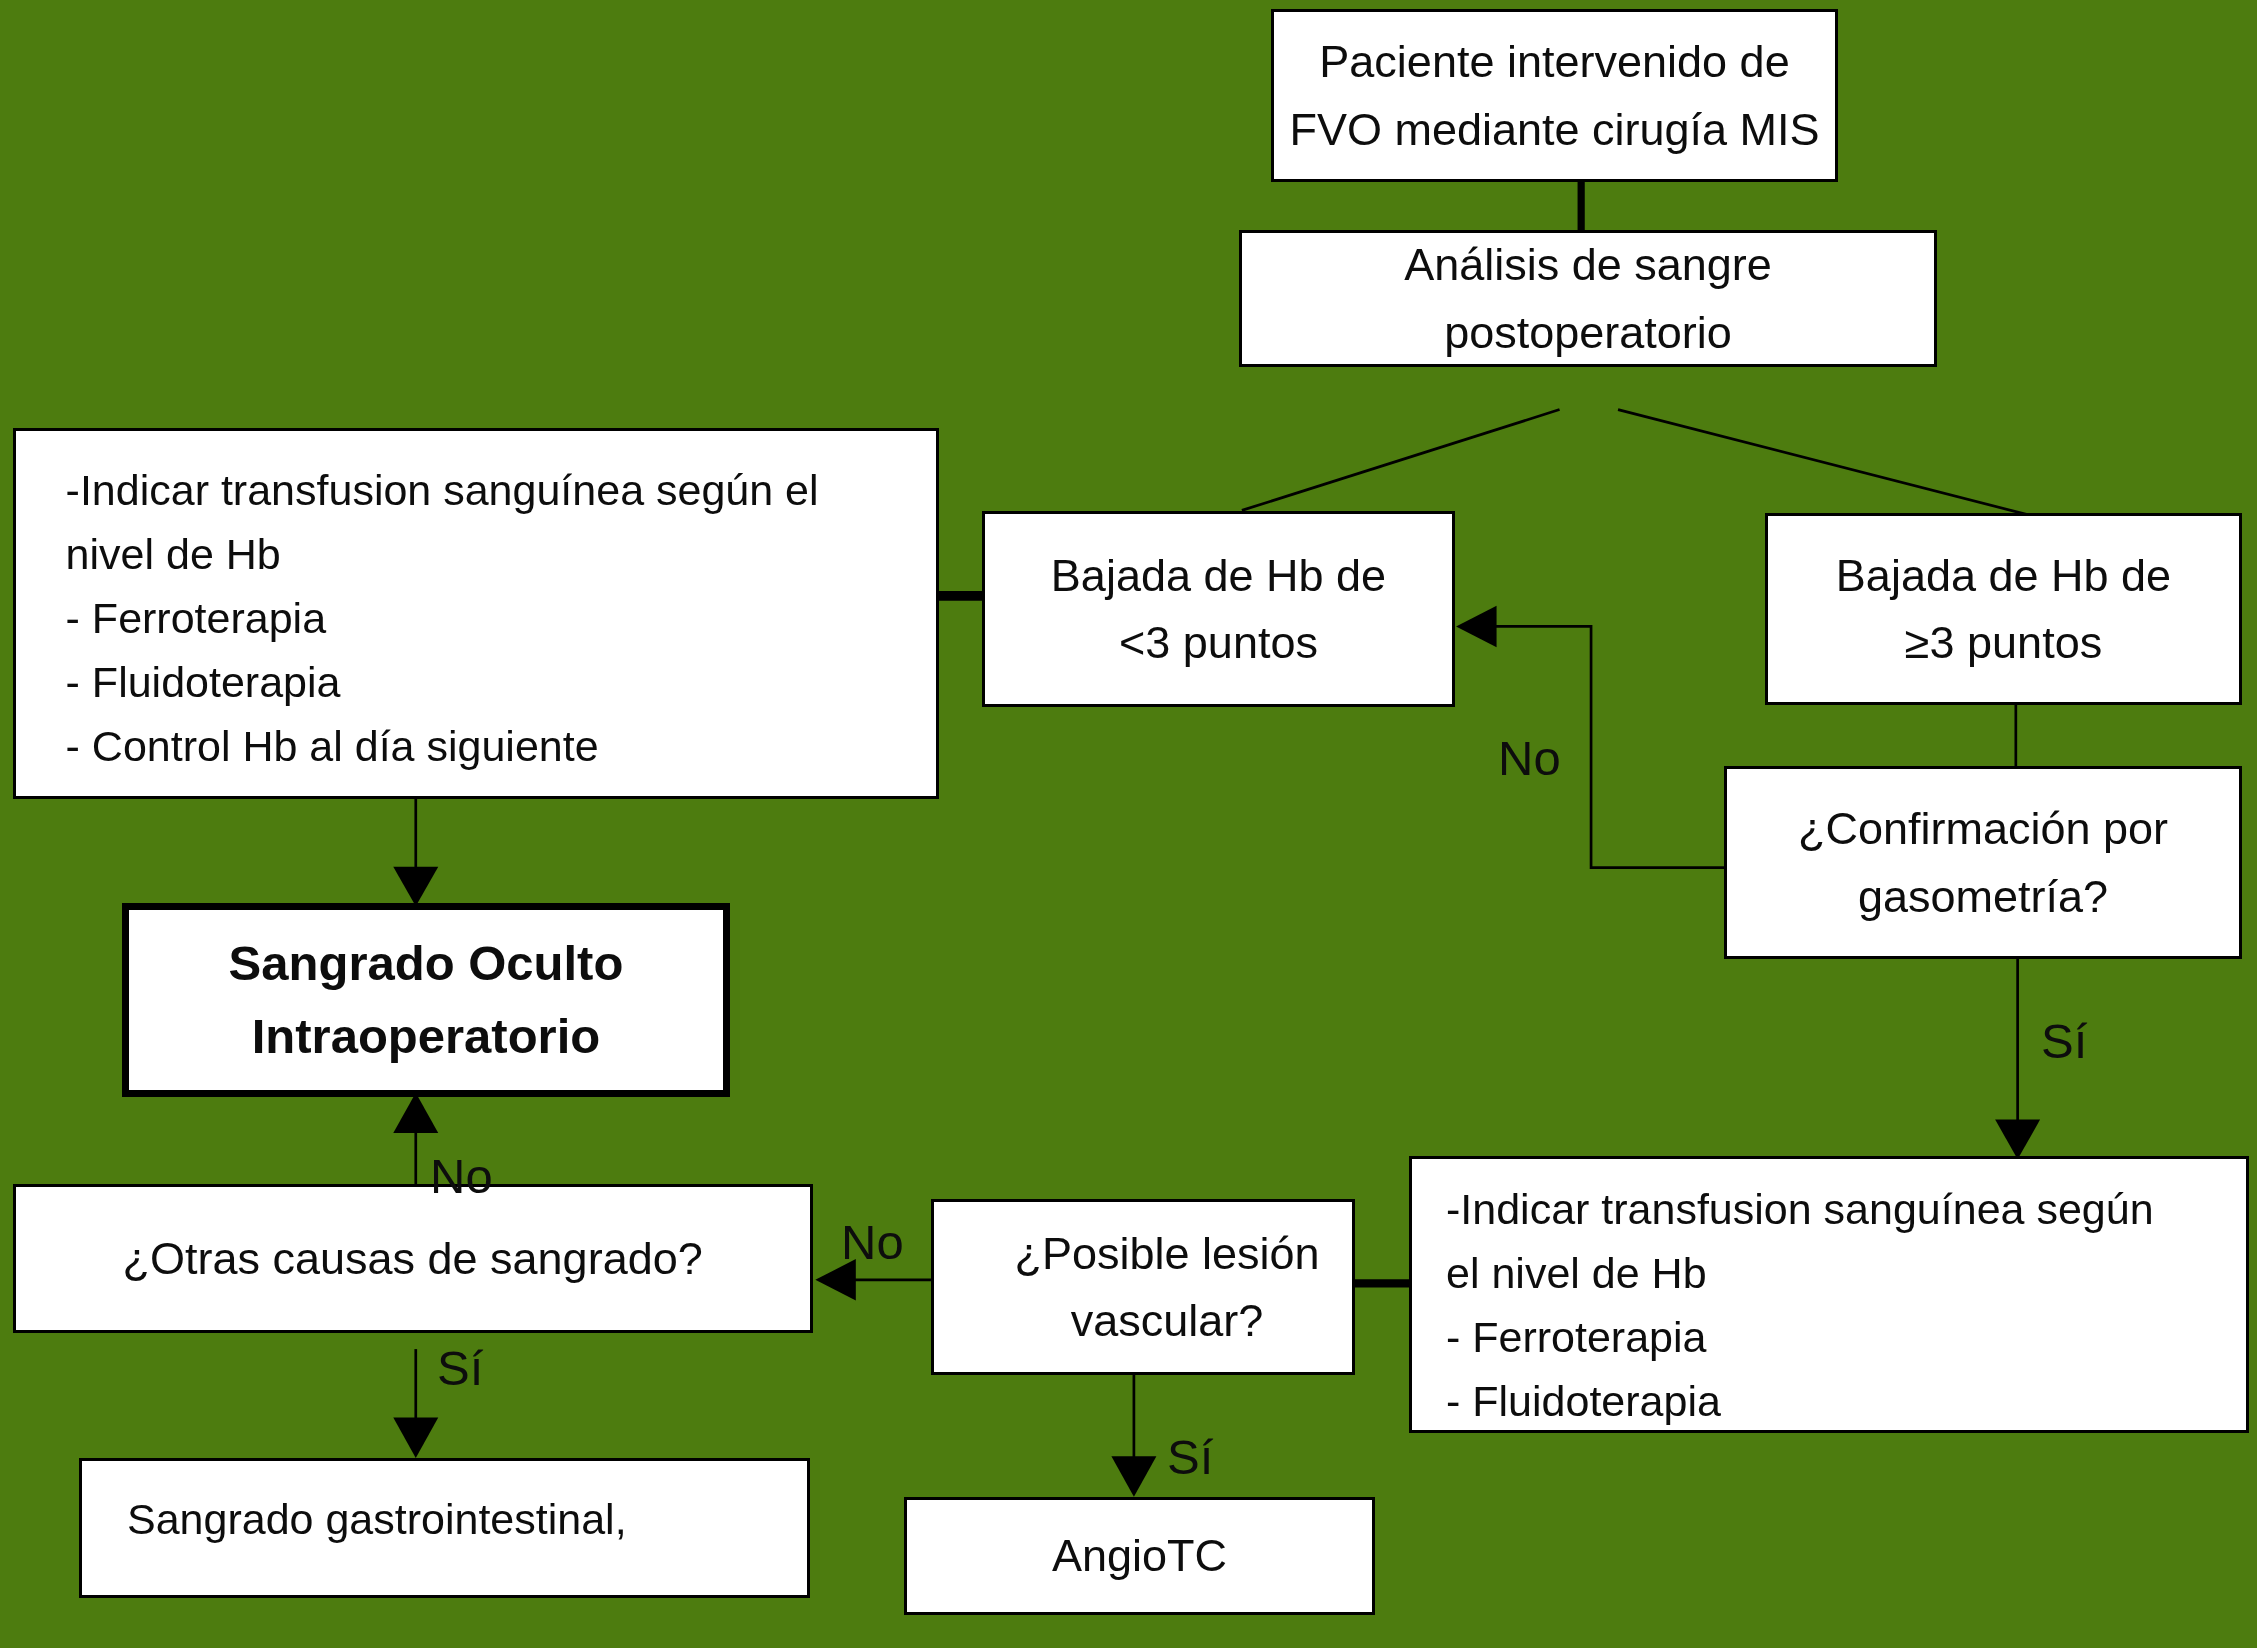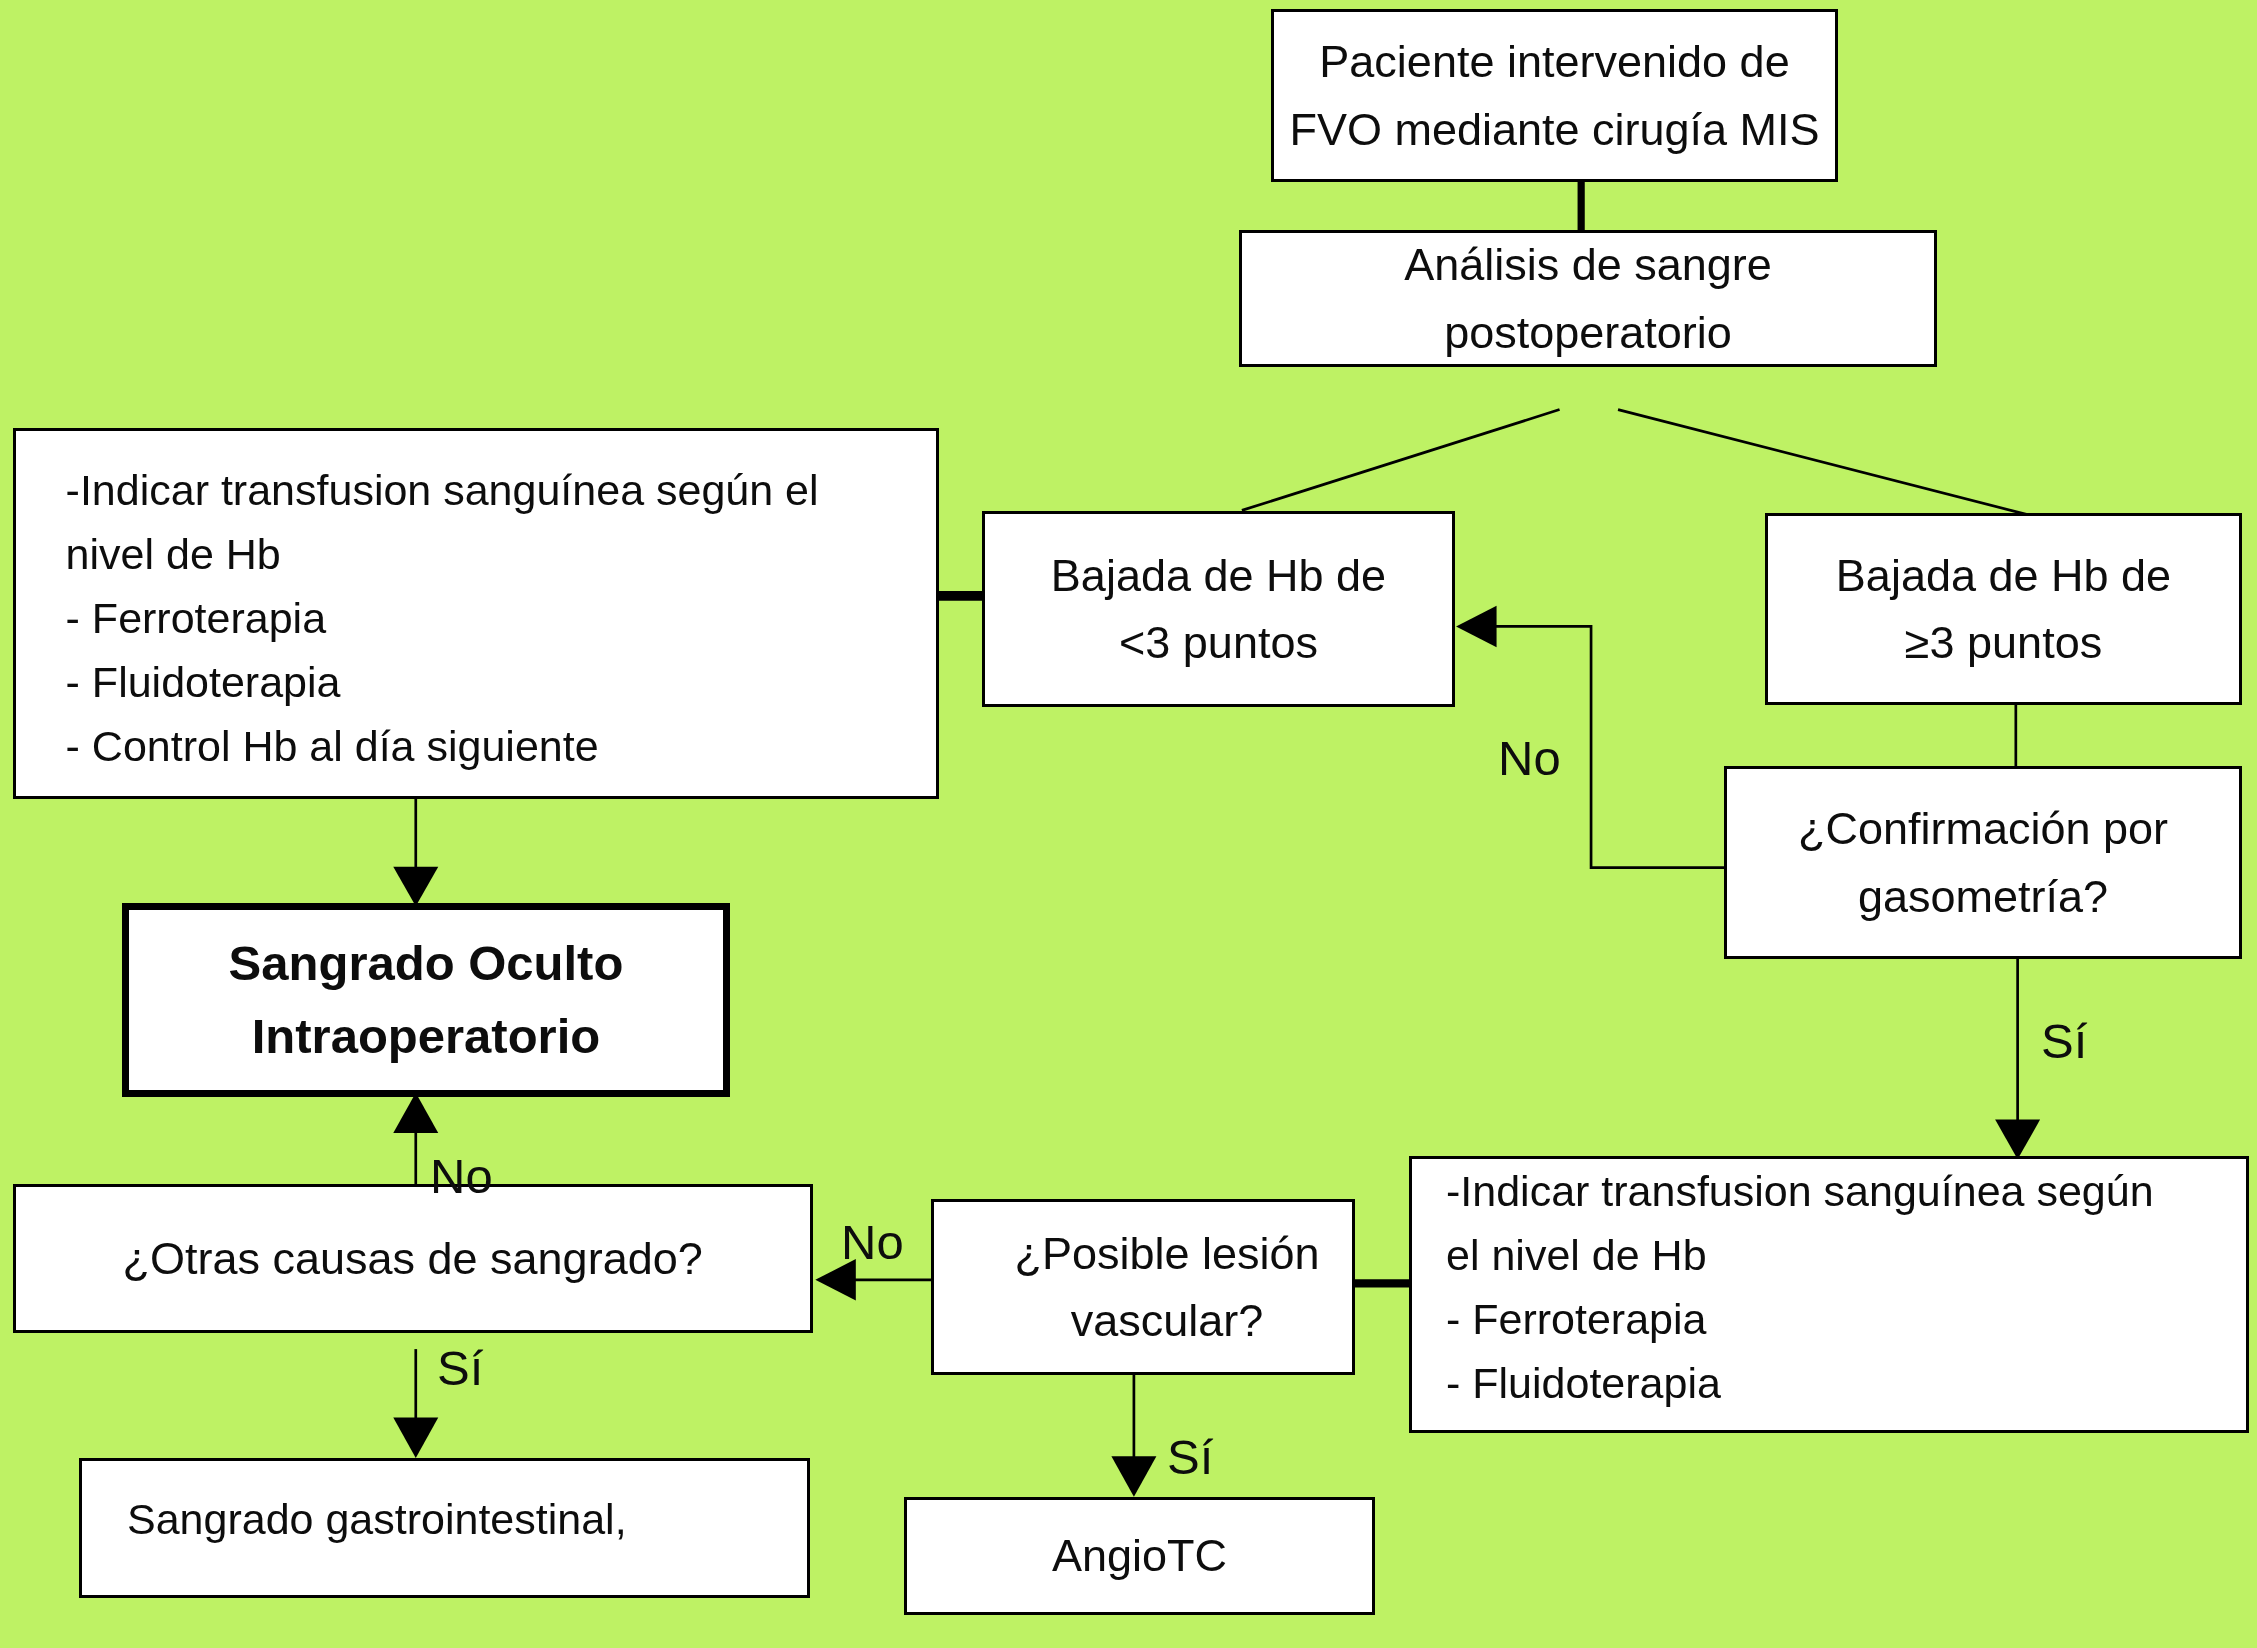--- a/index.html
+++ b/index.html
@@ -4,21 +4,21 @@
 <style>
   * { margin:0; padding:0; box-sizing:border-box; }
   html,body { background:#ffffff; }
   body {
     width:2257px; height:1648px;
     font-family:"Liberation Sans", sans-serif;
     color:#0d0d0d;
   }
   .stage {
     position:relative; width:2257px; height:1648px;
-    background:#bef264; overflow:hidden;
+    background:#4d7c0f; overflow:hidden;
   }
   svg.wires { position:absolute; left:0; top:0; width:2257px; height:1648px; }
   .box {
     position:absolute; background:#ffffff;
     border:3.6px solid #000000;
     display:flex; flex-direction:column;
     align-items:center; justify-content:center;
     text-align:center; font-size:45px; line-height:1.5;
   }
   .box span { display:block; white-space:nowrap; }
@@ -96,21 +96,21 @@
   <div class="box" style="left:1724px; top:766px; width:518px; height:193px;">
     <span>¿Confirmación por</span>
     <span>gasometría?</span>
   </div>
 
   <div class="box box-bold" style="left:122px; top:903px; width:608px; height:194px;">
     <span>Sangrado Oculto</span>
     <span>Intraoperatorio</span>
   </div>
 
-  <div class="box box-left" style="left:1409px; top:1156px; width:840px; height:277px; padding:0 18px 0 34px;">
+  <div class="box box-left" style="left:1409px; top:1156px; width:840px; height:277px; padding:18px 18px 0 34px;">
     <span>-Indicar transfusion sanguínea según</span>
     <span>el nivel de Hb</span>
     <span>- Ferroterapia</span>
     <span>- Fluidoterapia</span>
   </div>
 
   <div class="box" style="left:931px; top:1199px; width:424px; height:176px;padding-left:48px;">
     <span>¿Posible lesión</span>
     <span>vascular?</span>
   </div>

